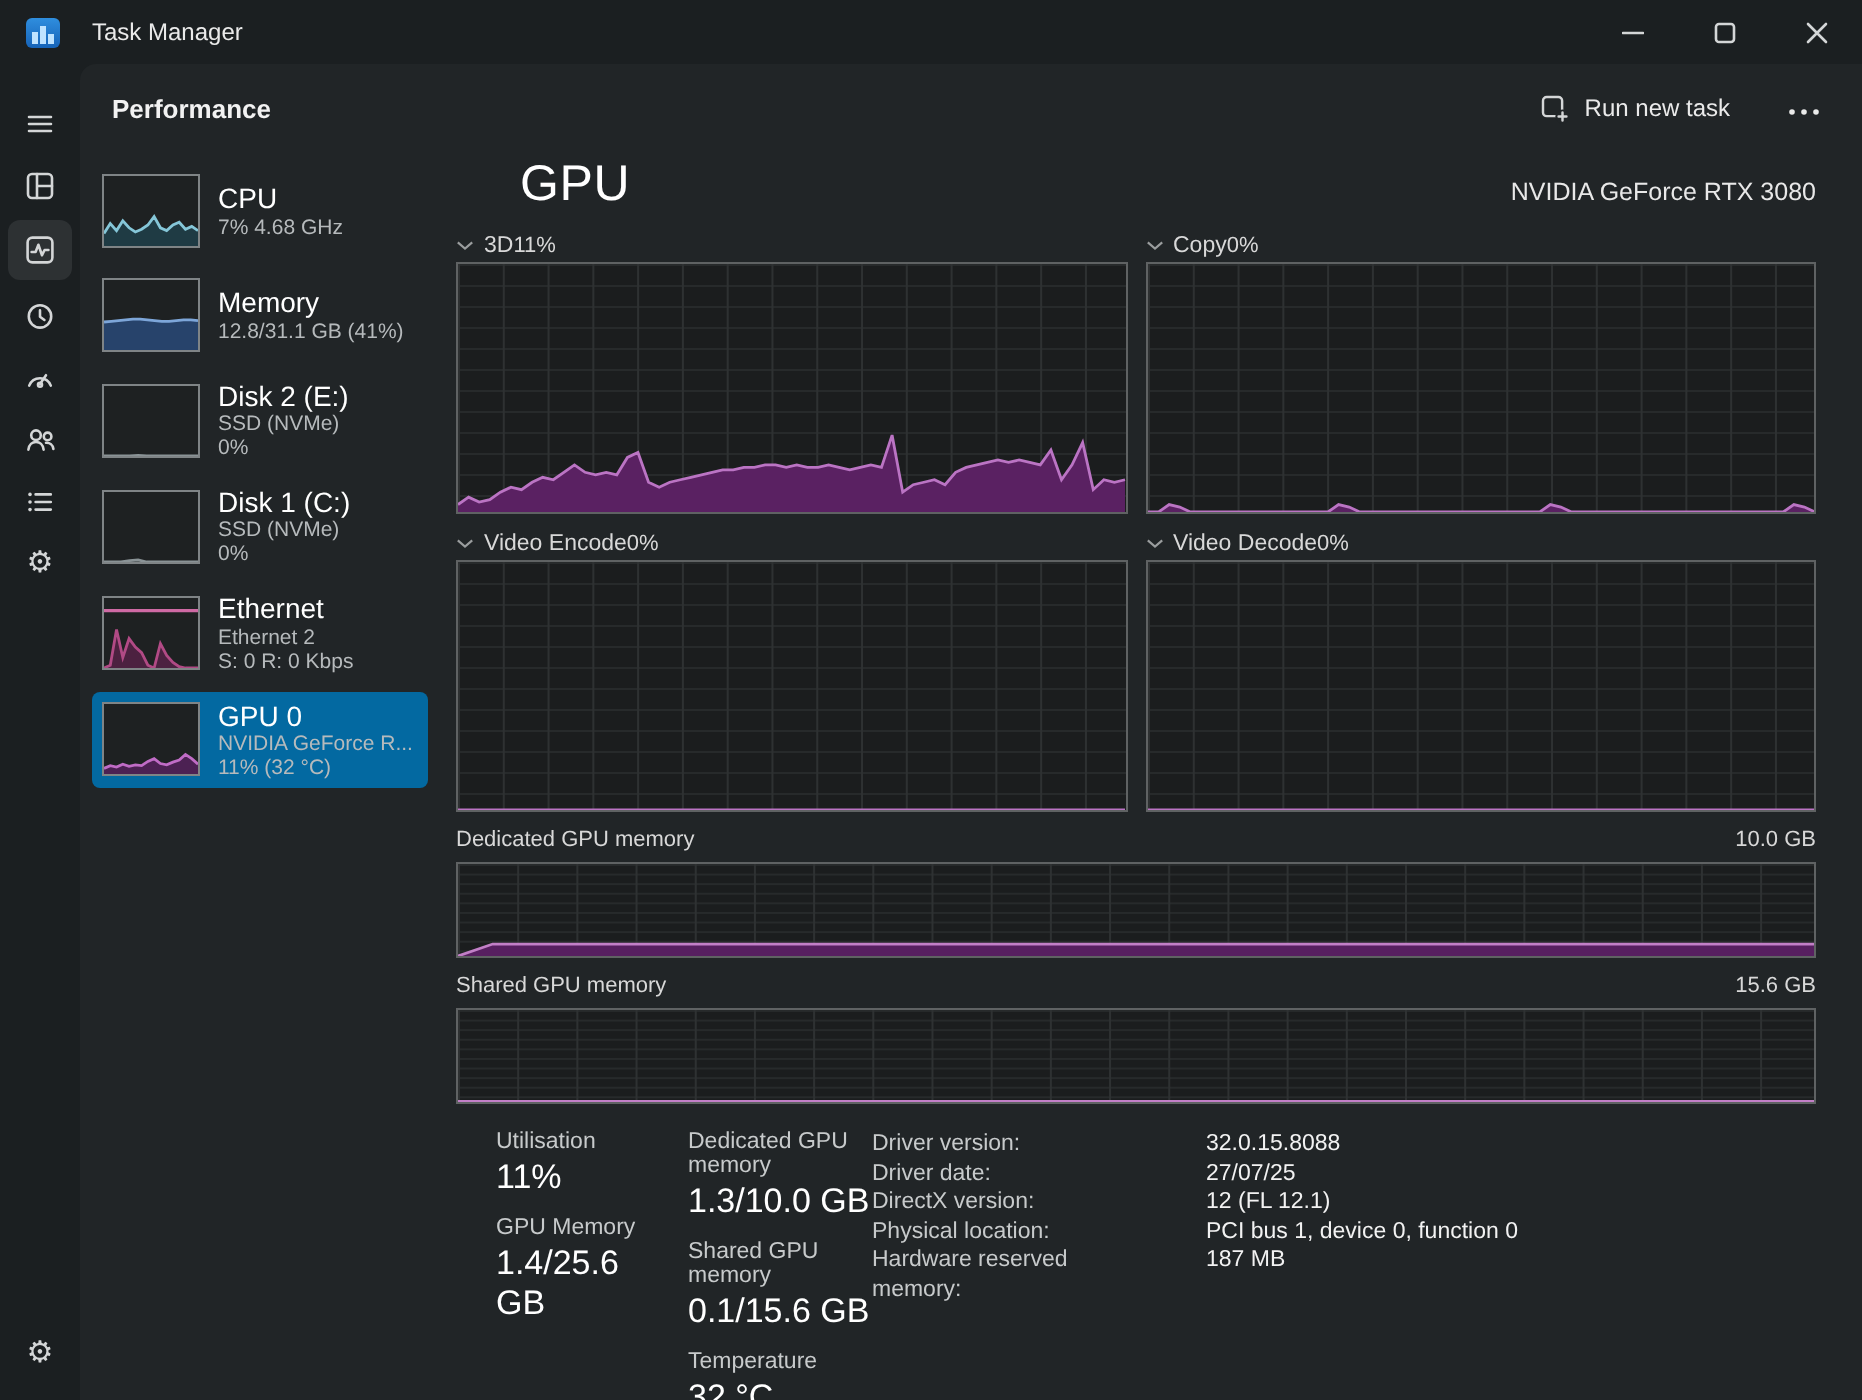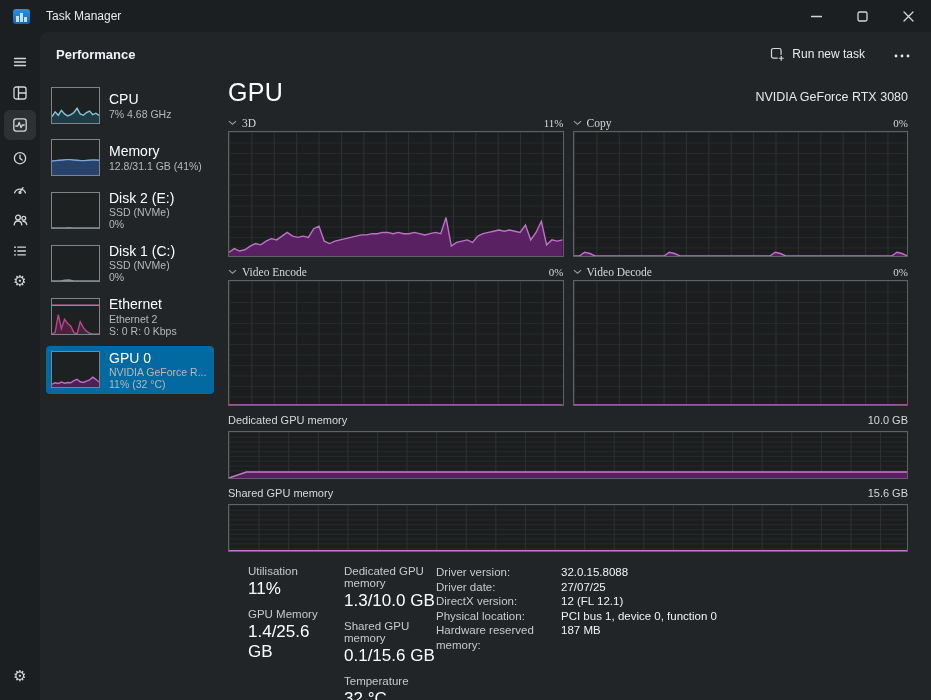--- a/index.html
+++ b/index.html
@@ -39,25 +39,25 @@
   .sidebar { position:absolute; left:6px; top:50px; width:168px; display:flex; flex-direction:column; gap:5px; }
   .side-item { display:flex; align-items:center; gap:9px; padding:4px 5px; border-radius:4px; min-height:47px; }
   .side-item.selected { background:#0369a1; }
   .thumb { width:49px; height:37px; border:1px solid #7f8486; background:#1e2122; position:relative; flex:none; }
   .thumb svg { position:absolute; inset:0; width:100%; height:100%; display:block; }
   .side-text { line-height:1.15; overflow:hidden; }
   .side-title { font-size:14px; color:#ffffff; white-space:nowrap; }
   .side-sub { font-size:10.5px; color:#b6babc; white-space:nowrap; }
   
   .content { position:absolute; left:188px; top:46px; right:23px; }
-  .gpu-header { display:flex; align-items:baseline; justify-content:space-between; margin-bottom:7px; }
+  .gpu-header { display:flex; align-items:baseline; justify-content:space-between; margin-bottom:7px;margin-left:32px; }
   .gpu-title { font-size:25px; font-weight:400; color:#ffffff; letter-spacing:.3px; }
   .gpu-device { font-size:12.5px; color:#e8e8e8; }
   .engine-grid { display:grid; grid-template-columns:1fr 1fr; column-gap:9px; row-gap:6px; }
-  .chart-head { display:flex; align-items:center; justify-content:space-between; height:17px; font-size:11.5px; color:#d8d8d8;font-family:Liberation Serif, serif; }
+  .chart-head { display:flex; align-items:center; height:17px; font-size:11.5px; color:#d8d8d8; }
   .chart-head .lbl { display:flex; align-items:center; gap:5px; }
   .chevron { display:inline-flex; }
   .pct { font-size:11px; color:#d8d8d8; }
   .chart { position:relative; border:1px solid #5f6263; background-color:#1b1d1e;
     background-image:
       linear-gradient(to right,#2e3132 1px,transparent 1px),
       linear-gradient(to bottom,#272a2b 1px,transparent 1px);
     background-size:22.4px 100%, 100% 10.5px; }
   .chart svg { position:absolute; inset:0; width:100%; height:100%; display:block; }
   .chart.engine { height:126px; }
@@ -65,21 +65,21 @@
   .mem-section { margin-top:8px; }
   .mem-head { display:flex; justify-content:space-between; font-size:11px; color:#d8d8d8; height:15px; margin-bottom:2px; }
   
   .stats { display:flex; margin-top:13px; }
   .stat-col1 { width:96px; flex:none; }
   .stat-col2 { width:112px; flex:none; }
   .stat { margin-bottom:9px;margin-left:20px; }
   .stat-label { font-size:11.5px; color:#c7cacb; margin-bottom:2px; }
   .stat-value { font-size:17px; font-weight:400; color:#ffffff; }
   .detail-col { flex:1; }
-  .detail-row { display:flex; font-size:11.5px; line-height:14.5px; }
+  .detail-row { display:flex; font-size:11.5px; line-height:14.5px;gap:42px; }
   .detail-label { width:125px; flex:none; color:#c7cacb; }
   .detail-value { color:#f2f2f2; }
   .icon-stroke { stroke:#d4d6d7; stroke-width:1.3; fill:none; stroke-linecap:round; stroke-linejoin:round; }
 </style>
 </head>
 <body>
 
 <div class="titlebar">
   <div class="app-logo">
       <i></i>

